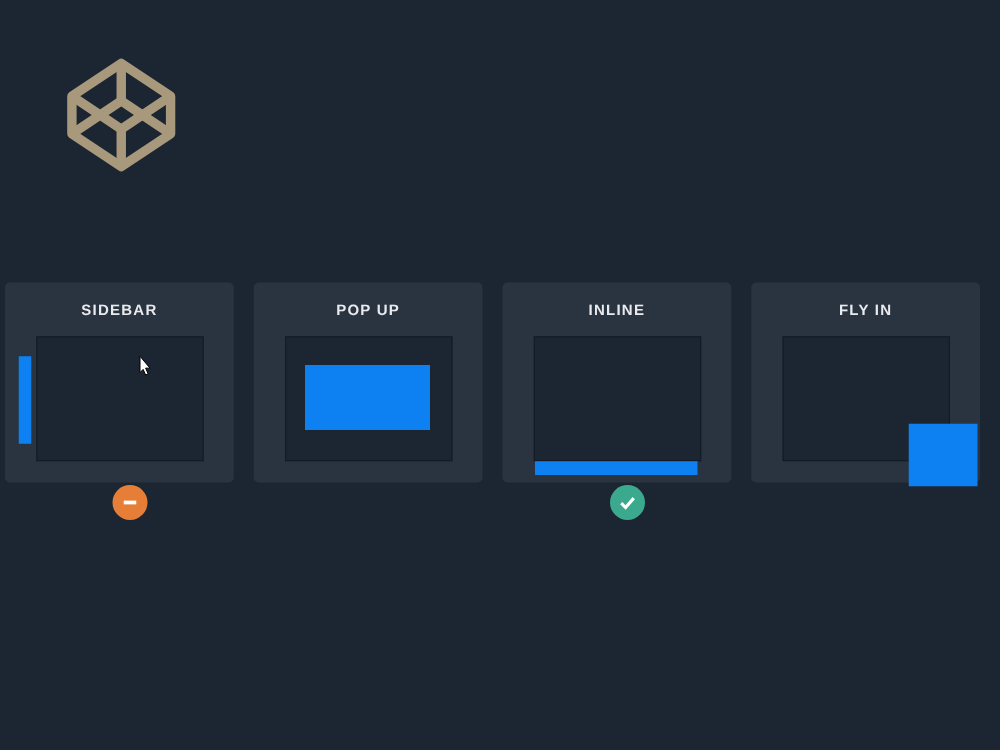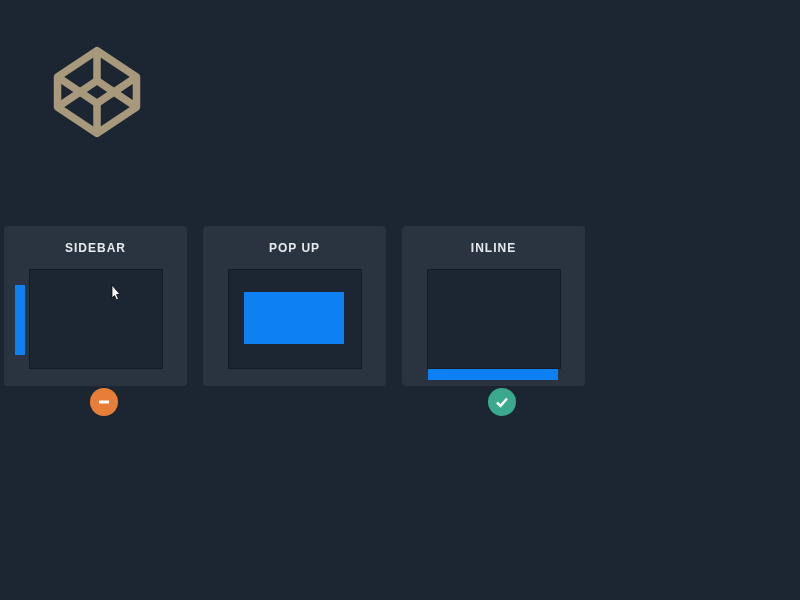--- a/index.html
+++ b/index.html
@@ -145,20 +145,26 @@
     </div>
   </div>
 
   <div class="card">
     <div class="card-title">INLINE</div>
     <div class="preview">
       <div class="inline-bar"></div>
     </div>
   </div>
 
+  <div class="card">
+    <div class="card-title">FLY IN</div>
+    <div class="preview">
+      <div class="flyin-box"></div>
+    </div>
+  </div>
 
 </div>
 
 <div class="status-row">
   <div class="status">
     <div class="badge badge-remove">
       <svg width="14" height="14" viewBox="0 0 14 14">
         <rect x="2" y="5.5" width="10" height="3" fill="#ffffff"></rect>
       </svg>
     </div>

